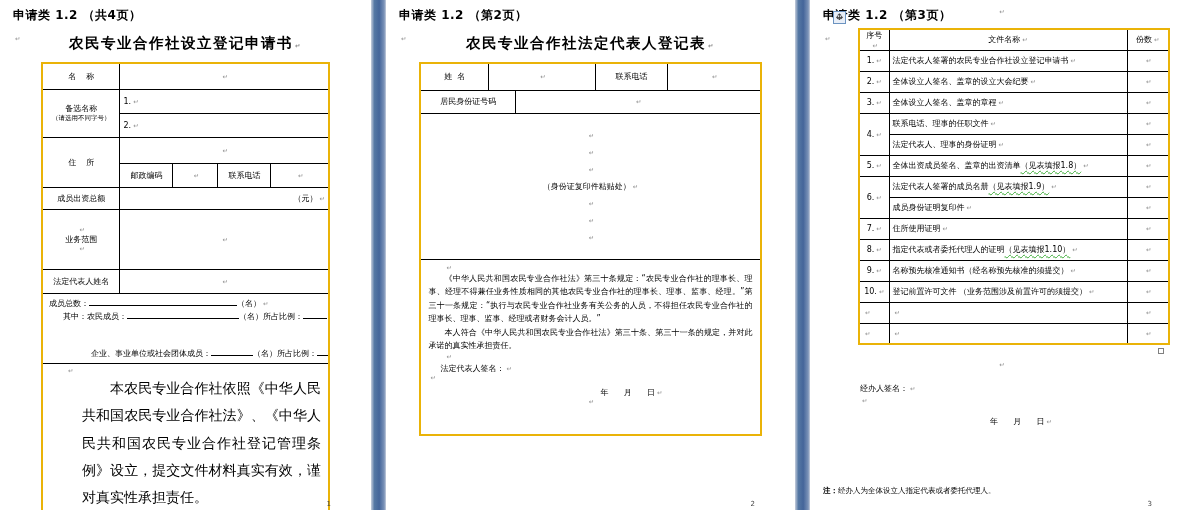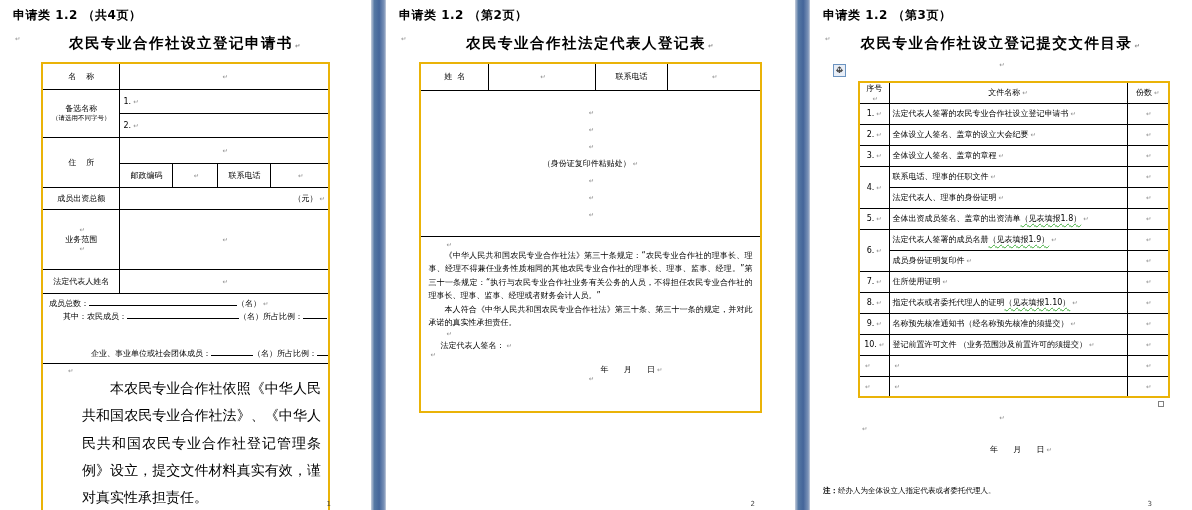--- a/index.html
+++ b/index.html
@@ -143,20 +143,24 @@
           <col style="width:72px">
           <col style="width:93px">
         </colgroup>
       <tbody>
           <tr class="h27">
         <td class="c"><span class="ws">姓  名</span></td>
         <td class="c" colspan="2"><span class="pm">↵</span></td>
         <td class="c"><span>联系电话</span></td>
         <td class="c"><span class="pm">↵</span></td>
       </tr>
+      <tr class="h23">
+        <td class="c" colspan="2"><span>居民身份证号码</span></td>
+        <td class="c" colspan="3"><span class="pm">↵</span></td>
+      </tr>
       <tr class="h146">
         <td class="pastecell" colspan="5">
           <div class="pm-line"><span class="pm">↵</span></div>
           <div class="pm-line"><span class="pm">↵</span></div>
           <div class="pm-line"><span class="pm">↵</span></div>
           <div><span>（身份证复印件粘贴处）</span><span class="pm">↵</span></div>
           <div class="pm-line"><span class="pm">↵</span></div>
           <div class="pm-line"><span class="pm">↵</span></div>
           <div class="pm-line"><span class="pm">↵</span></div>
         </td>
@@ -176,21 +180,20 @@
     </tbody>
       </table>
     <div class="pageno">2</div>
   </div>
 
   <div class="gap"></div>
 
   <div class="page" style="width:382px">
     <div class="doc-header ws">申请类 1.2 （第3页）</div>
     <div class="hdr-pm"><span class="pm">↵</span></div>
-    <div class="doc-title"><span>农民专业合作社设立登记提交文件目录</span><span class="pm">↵</span></div>
     <div class="tcenter-pm"><span class="pm">↵</span></div>
 
     <div class="twrap">
       <div class="mh" title="">
           <span>↔</span>
           <span>↕</span>
         </div>
       <table style="width:310px; margin:12px">
         <colgroup>
             <col style="width:30px">
@@ -270,19 +273,20 @@
           <td class="l"><span class="pm">↵</span></td>
           <td class="l"><span class="pm">↵</span></td>
           <td class="c"><span class="pm">↵</span></td>
         </tr>
       </tbody>
         </table>
       <div class="rh"></div>
     </div>
 
     <div class="tcenter-pm"><span class="pm">↵</span></div>
+    <div class="p3sign"><span>经办人签名：</span><span class="pm">↵</span></div>
     <div class="pm-line" style="margin-left:50px"><span class="pm">↵</span></div>
     <div class="p3date"><span class="ws">年      月      日</span><span class="pm">↵</span></div>
     <div class="note"><b>注：</b><span>经办人为全体设立人指定代表或者委托代理人。</span></div>
     <div class="pageno">3</div>
   </div>
 
 </div>
 
 </body></html>

